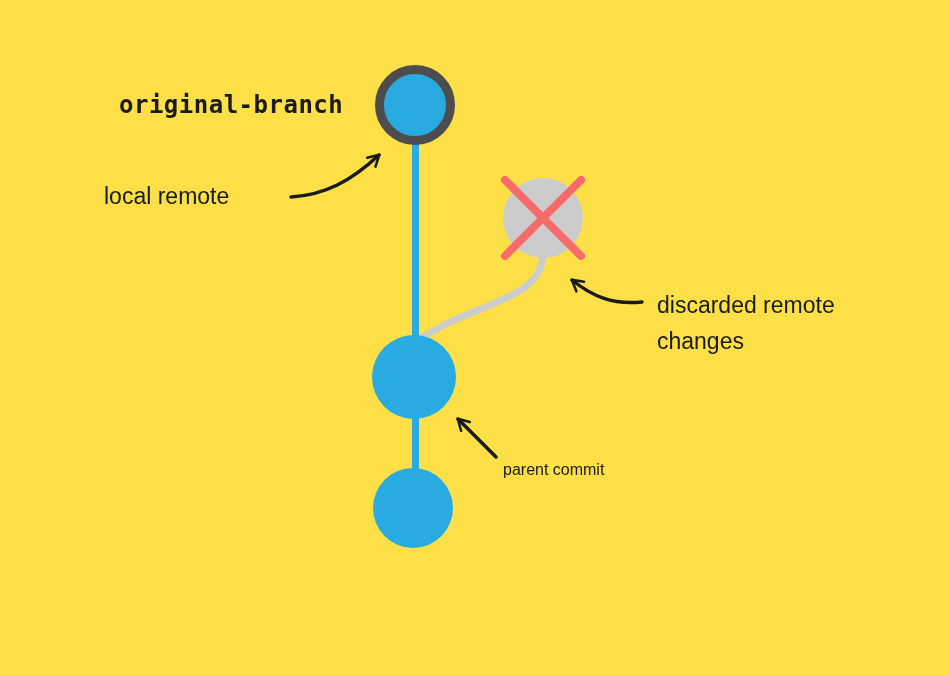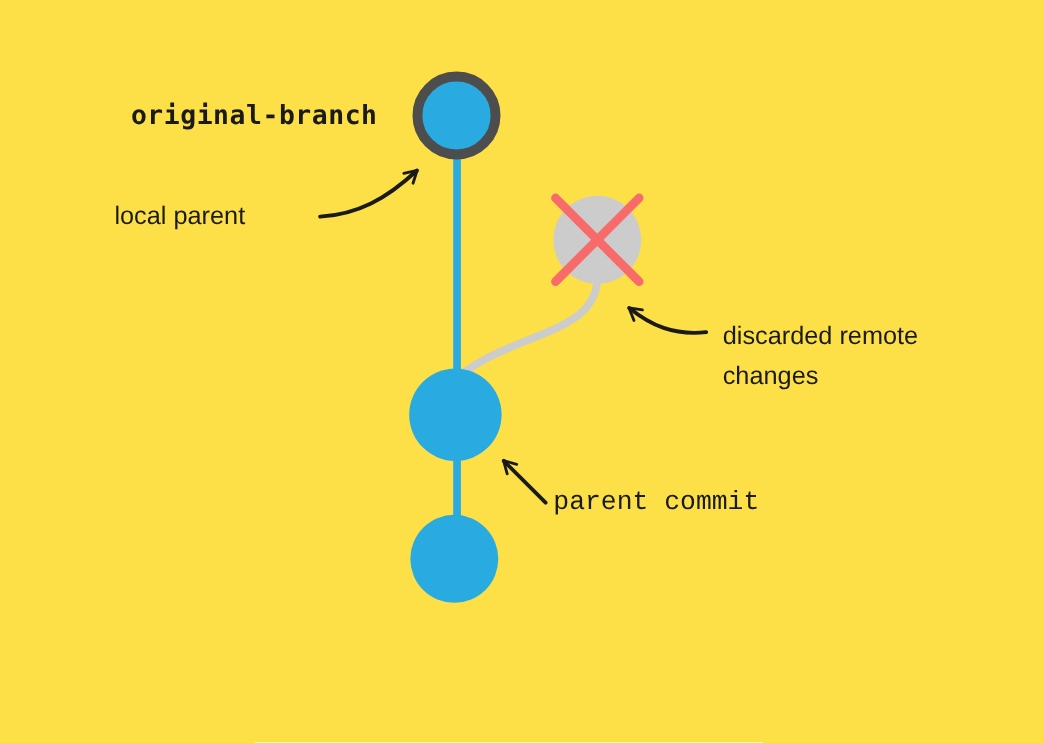--- a/index.html
+++ b/index.html
@@ -41,24 +41,23 @@
   }
   .label-discarded {
     left: 657px;
     top: 287px;
     font-size: 23px;
     line-height: 36px;
     width: 232px;
   }
   .label-parent {
     left: 503px;
-    top: 444px;
-    font-size: 24px;
+    top: 456px;
+    font-size: 16px;
     line-height: 28px;
-    font-family: Liberation Mono, monospace;
   }
 </style>
 </head>
 <body>
 
 <div id="canvas">
 
   <svg id="diagram-svg" width="949" height="675" viewBox="0 0 949 675">
     <defs>
       <marker id="arrowhead" viewBox="0 0 10 10" refX="8" refY="5" markerWidth="4.6" markerHeight="4.6" orient="auto">
@@ -85,19 +84,19 @@
 
     <path d="M291,197 C325,195 351,181 379,155" fill="none" stroke-width="3.5" stroke-linecap="round" marker-end="url(#arrowhead)" stroke="#1a1a1a"></path>
 
     <path d="M642,302 C612,305 592,296 572,280" fill="none" stroke-width="3.5" stroke-linecap="round" marker-end="url(#arrowhead)" stroke="#1a1a1a"></path>
 
     <path d="M496,457 L458,419" fill="none" stroke-width="3.5" stroke-linecap="round" marker-end="url(#arrowhead)" stroke="#1a1a1a"></path>
   </svg>
 
   <div class="label label-branch">original-branch</div>
 
-  <div class="label label-local">local parent</div>
+  <div class="label label-local">local remote</div>
 
   <div class="label label-discarded">discarded remote changes</div>
 
   <div class="label label-parent">parent commit</div>
 
 </div>
 
 </body></html>

